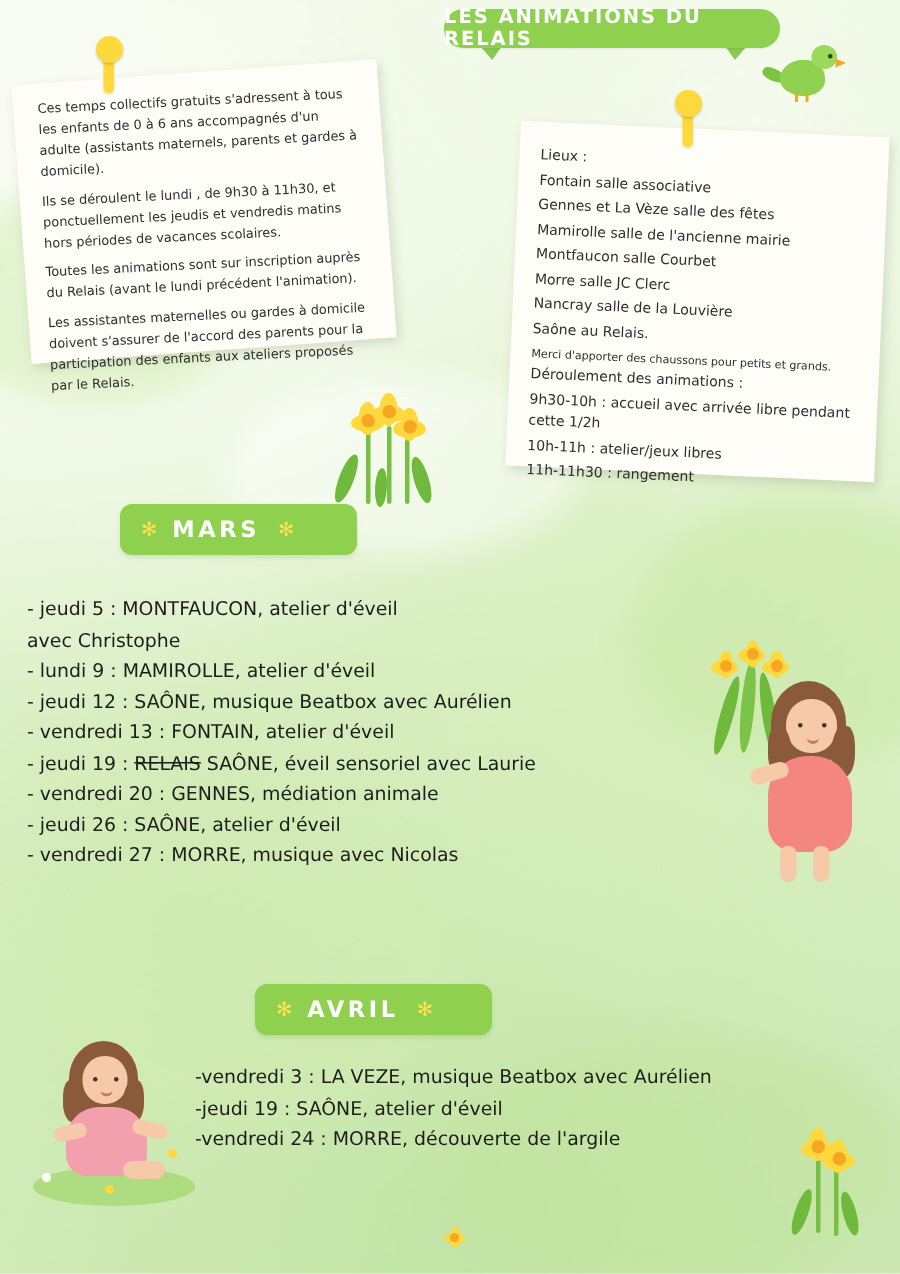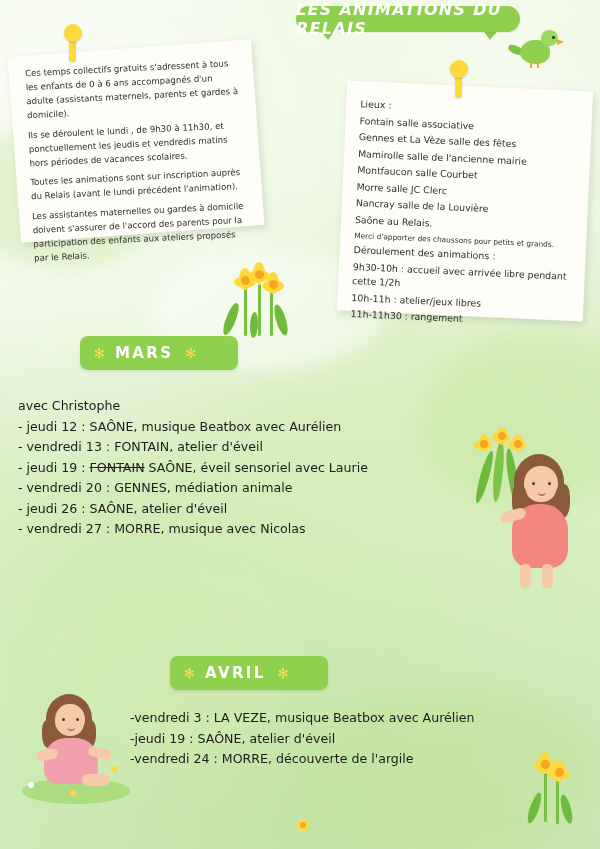--- a/index.html
+++ b/index.html
@@ -42,25 +42,24 @@
     height: 26px;
     background: #8fd14f;
     border-radius: 13px;
     box-shadow: 0 1px 0 rgba(0,0,0,0.05);
     display: flex;
     align-items: center;
     justify-content: center;
   }
   .banner-text {
     color: #ffffff;
-    font-size: 16px;
+    font-size: 13px;
     letter-spacing: 1.3px;
     font-weight: bold;
     font-family: "DejaVu Sans", sans-serif;
-    font-style: italic;
   }
   .banner-tail {
     position: absolute;
     background: #7ec243;
     width: 22px;
     height: 14px;
     top: 26px;
     left: 316px;
     clip-path: polygon(0 0, 100% 0, 55% 100%);
     opacity: 0.9;
@@ -352,24 +351,26 @@
     <div style="position:absolute; left:62px; top:50px; width:3px; height:3px; background:#4b3426; border-radius:50%;"></div>
     <div style="position:absolute; left:78px; top:50px; width:3px; height:3px; background:#4b3426; border-radius:50%;"></div>
     <div style="position:absolute; left:68px; top:58px; width:8px; height:4px; border-bottom:2px solid #c9736a; border-radius:0 0 8px 8px;"></div>
     <div class="dress" style="left:42px; top:72px; width:56px; height:64px; border-radius:26px 26px 18px 18px;"></div>
     <div class="skin" style="left:30px; top:78px; width:26px; height:11px; border-radius:6px; transform:rotate(-16deg);"></div>
     <div class="skin" style="left:50px; top:132px; width:11px; height:24px; border-radius:5px;"></div>
     <div class="skin" style="left:72px; top:132px; width:11px; height:24px; border-radius:5px;"></div>
   </div>
 
   <div class="events" id="events-mars">
+    <div class="row">- jeudi 5 : MONTFAUCON, atelier d'éveil</div>
     <div class="row">avec Christophe</div>
+    <div class="row">- lundi 9 : MAMIROLLE, atelier d'éveil</div>
     <div class="row">- jeudi 12 : SAÔNE, musique Beatbox avec Aurélien</div>
     <div class="row">- vendredi 13 : FONTAIN, atelier d'éveil</div>
-    <div class="row" id="row-nancray">- jeudi 19 : <span class="strike">FONTAIN</span> SAÔNE, éveil sensoriel avec Laurie</div>
+    <div class="row" id="row-nancray">- jeudi 19 : <span class="strike">RELAIS</span> SAÔNE, éveil sensoriel avec Laurie</div>
     <div class="row">- vendredi 20 : GENNES, médiation animale</div>
     <div class="row">- jeudi 26 : SAÔNE, atelier d'éveil</div>
     <div class="row">- vendredi 27 : MORRE, musique avec Nicolas</div>
   </div>
 
   <div class="month" id="month-avril">
     <span class="month-flower">✻</span>
     <span class="month-text">AVRIL</span>
     <span class="month-flower-right">✻</span>
   </div>

